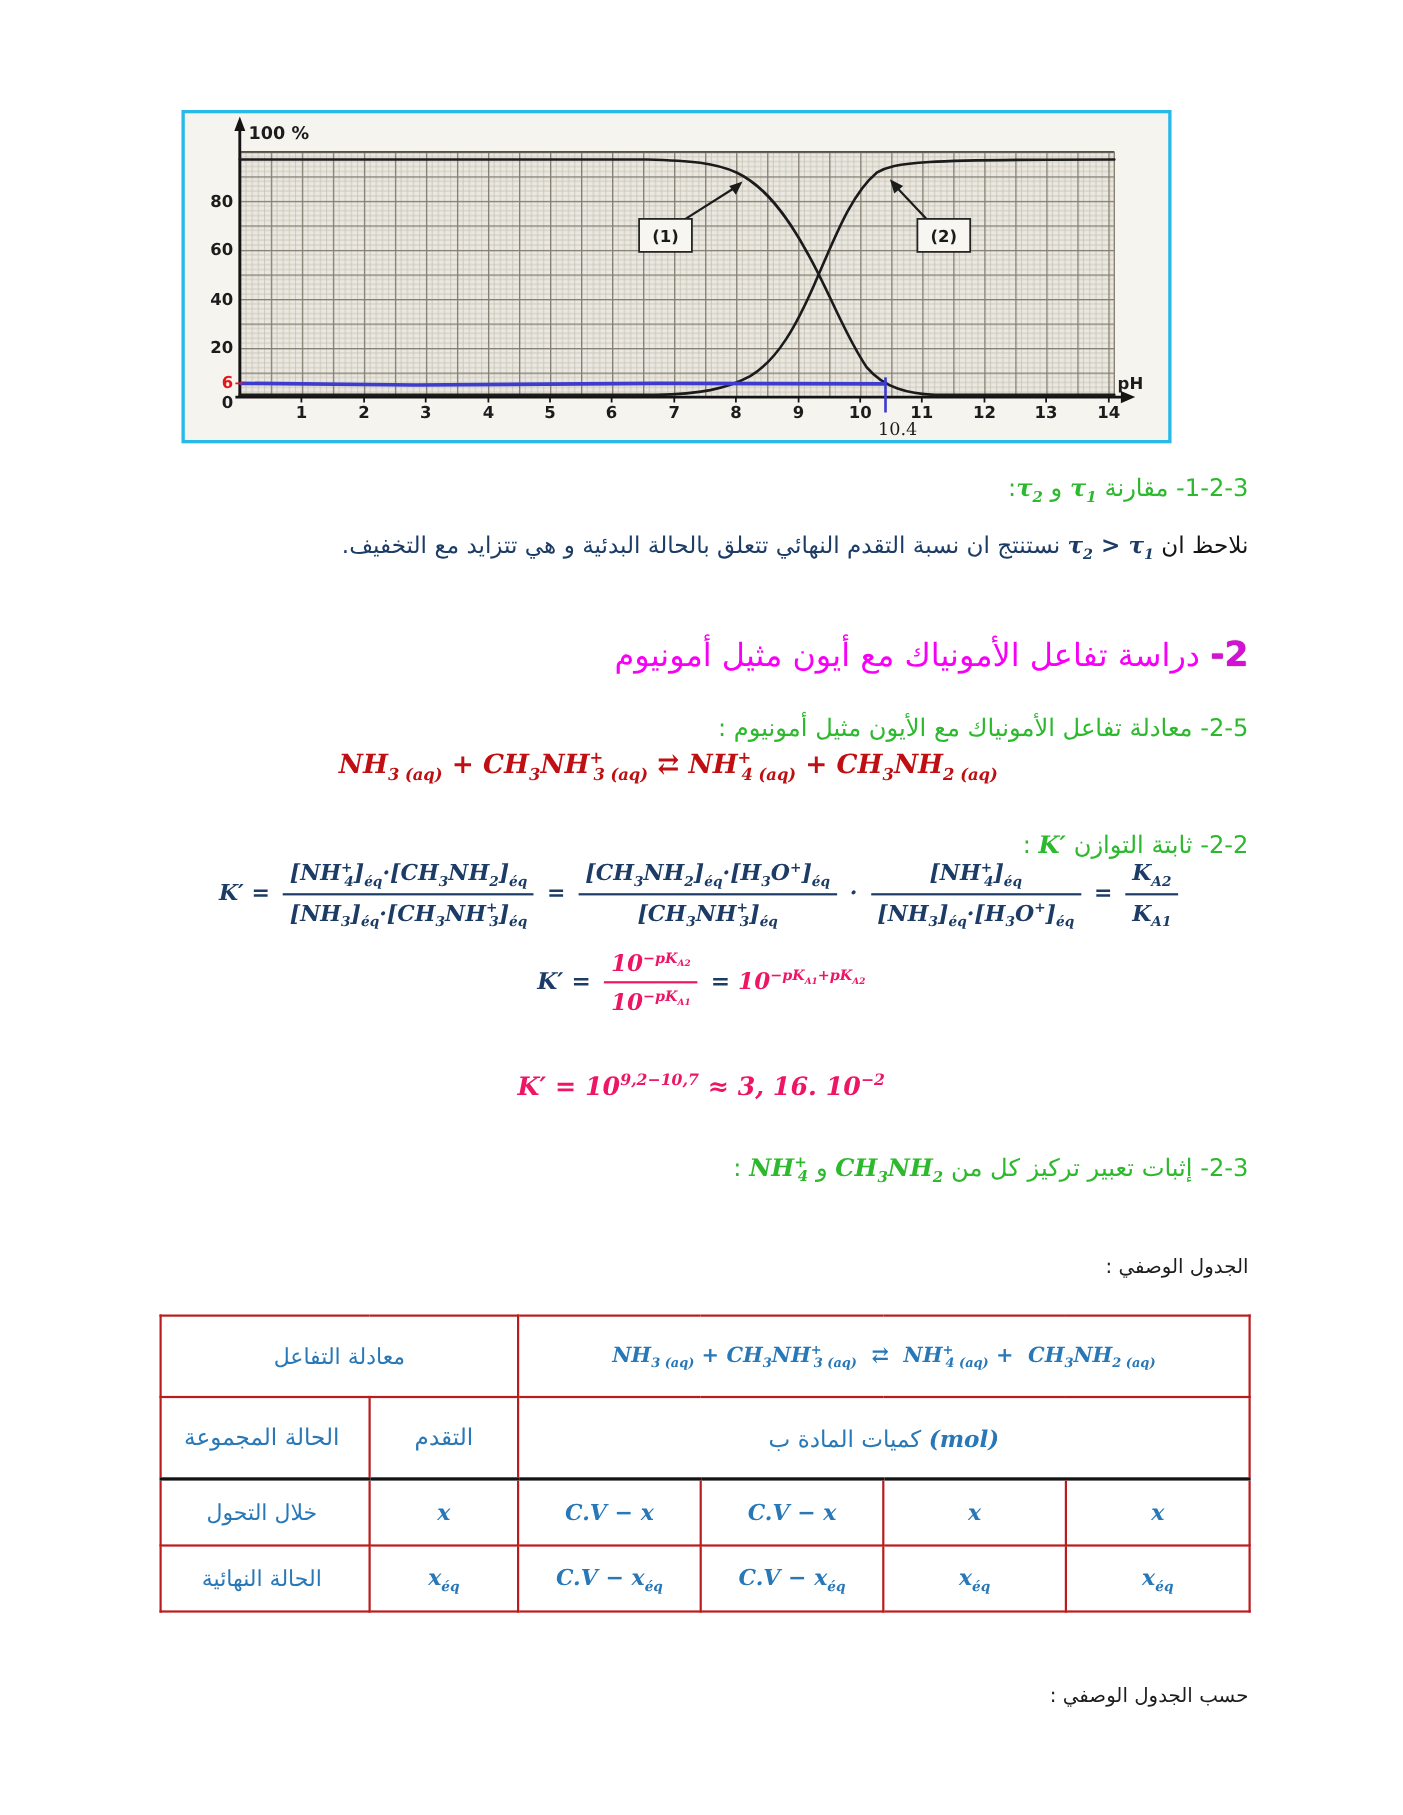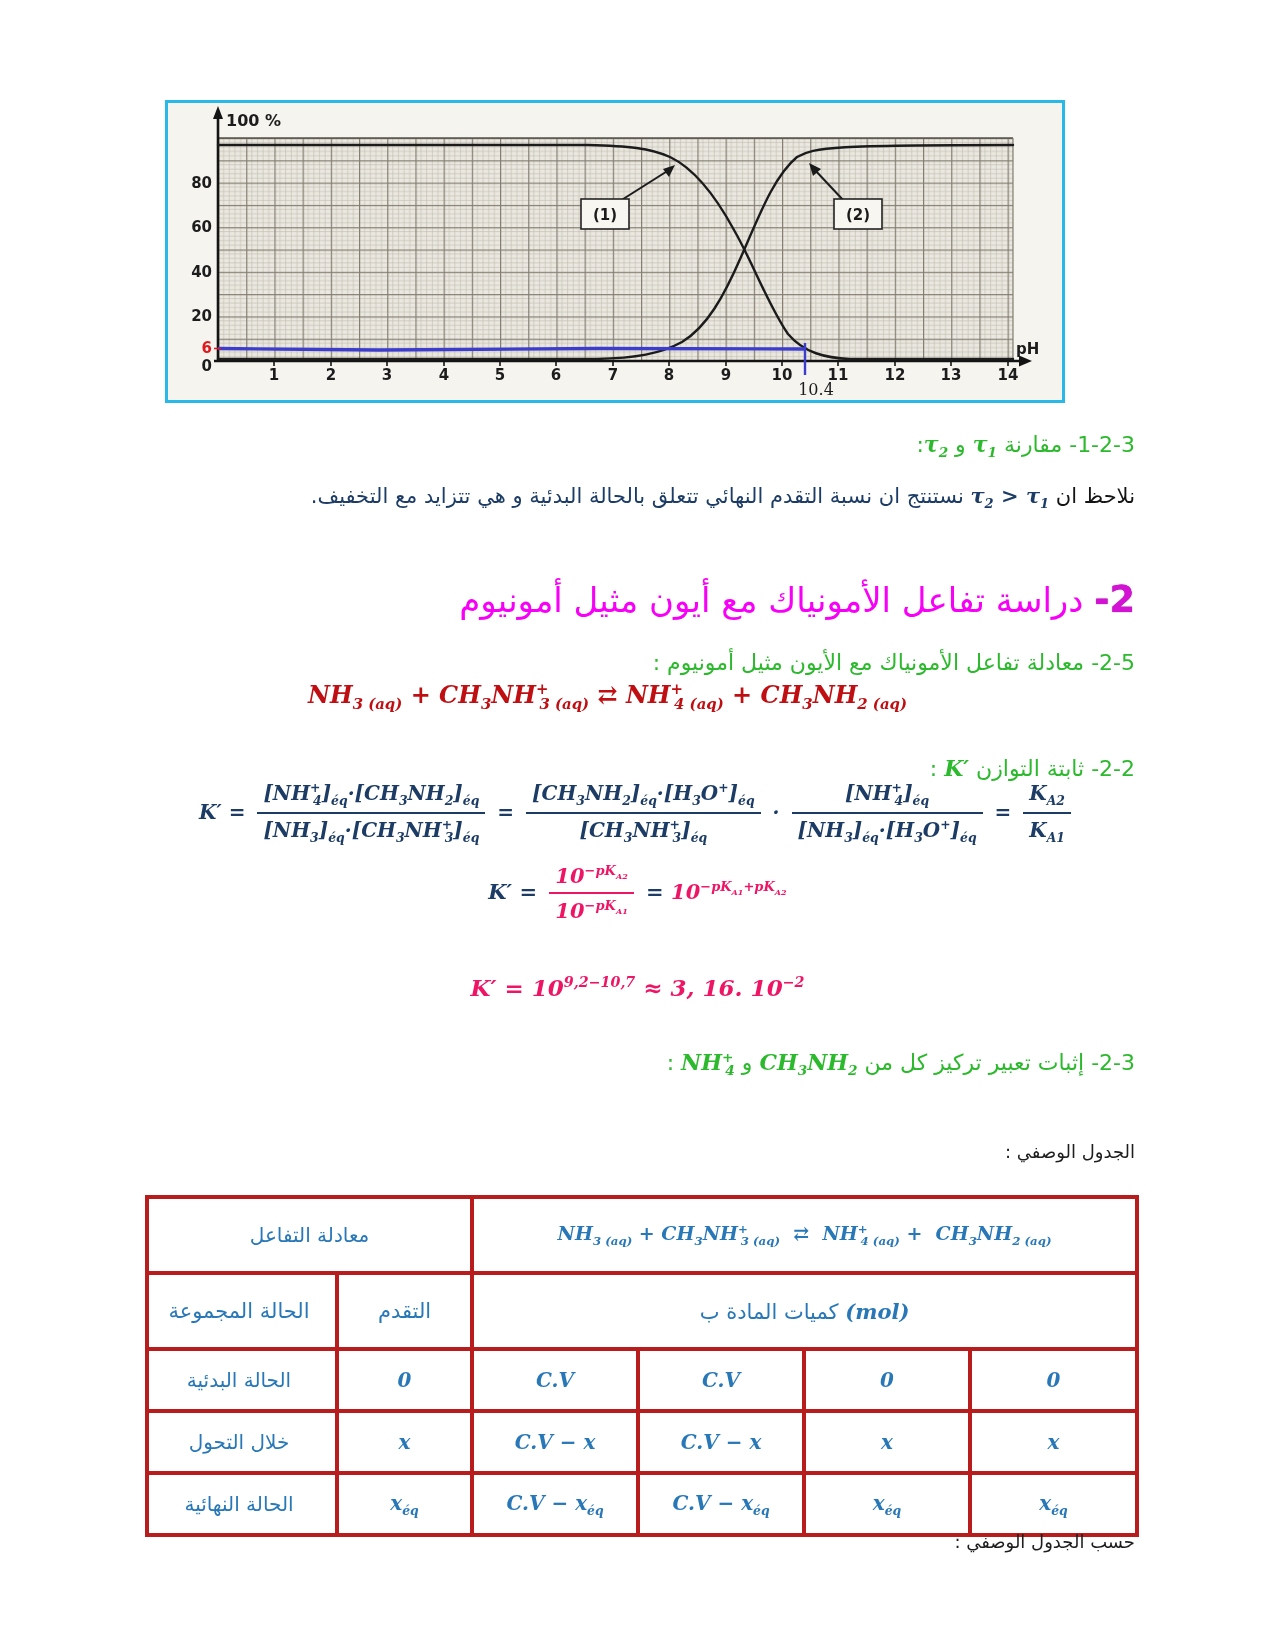--- a/index.html
+++ b/index.html
@@ -15,21 +15,21 @@
     border:3px solid #29b9e8;background:#f6f4ef;
   }
   .figure svg{display:block;}
 
   
   .line{
     position:absolute;left:140px;right:140px;
     direction:rtl;text-align:right;line-height:1.5;
   }
   .h-green{color:#2db92d;font-size:22px;}
-  .h-magenta{color:#f800f8;font-size:34px;}
+  .h-magenta{color:#f800f8;font-size:29px;}
   .body-text{color:#1c3c66;font-size:21px;}
   .black-text{color:#1d1d1d;font-size:18px;}
   .blk{color:#141414;}
   .n2{font-weight:bold;color:#d411d4;text-shadow:0 0 1px #6d006d;font-size:1.08em;}
 
   
   .gm{font-family:"DejaVu Serif",serif;font-weight:bold;font-style:italic;}
   .nvm{font-family:"DejaVu Serif",serif;font-weight:bold;font-style:italic;color:#1c3c66;}
   .eq{
     position:absolute;left:140px;right:140px;direction:ltr;text-align:center;
@@ -44,21 +44,21 @@
   .fr{display:inline-flex;flex-direction:column;vertical-align:middle;margin:0 5px;text-align:center;}
   .fr .nu{border-bottom:2px solid currentColor;padding:0 6px 2px;}
   .fr .de{padding:3px 6px 0;}
 
   
   .dtable{
     position:absolute;left:145px;top:1195px;width:990px;
     border-collapse:collapse;color:#2878b8;table-layout:fixed;
   }
   .dtable td{
-    border:4px solid #b91c1c;text-align:center;vertical-align:middle;
+    border:2px solid #b91c1c;text-align:center;vertical-align:middle;
     font-size:20px;padding:0 4px;overflow:hidden;
   }
   .dtable tr.hr1 td{height:72px;}
   .dtable tr.hr2 td{height:72px;font-size:21px;}
   .dtable tr.dr td{height:58px;}
   .dtable tr.thick td{border-top:3.5px solid #141414;}
   .dtable td.lab{direction:rtl;text-align:center;padding-right:12px;padding-left:6px;}
   .dtable td.math,.ml{font-family:"DejaVu Serif",serif;font-weight:bold;font-style:italic;}
   .dtable td.math{direction:ltr;}
   .dtable td.teq{font-family:"DejaVu Serif",serif;font-weight:bold;font-style:italic;direction:ltr;font-size:19px;}
@@ -193,28 +193,20 @@
     <tbody>
       <tr class="hr1">
         <td colspan="2">معادلة التفاعل</td>
         <td colspan="4" class="teq">NH<sub>3 (aq)</sub> + CH<sub>3</sub>NH<sup>+</sup><sub class="u">3 (aq)</sub> &nbsp;⇄&nbsp; NH<sup>+</sup><sub class="u">4 (aq)</sub> + &nbsp;CH<sub>3</sub>NH<sub>2 (aq)</sub></td>
       </tr>
       <tr class="hr2">
         <td class="lab">الحالة المجموعة</td>
         <td>التقدم</td>
         <td colspan="4">كميات المادة ب <span class="ml" dir="ltr">(mol)</span></td>
       </tr>
-      <tr class="dr">
-        <td class="lab">الحالة البدئية</td>
-        <td class="math">0</td>
-        <td class="math">C.V</td>
-        <td class="math">C.V</td>
-        <td class="math">0</td>
-        <td class="math">0</td>
-      </tr>
       <tr class="dr thick">
         <td class="lab">خلال التحول</td>
         <td class="math">x</td>
         <td class="math">C.V − x</td>
         <td class="math">C.V − x</td>
         <td class="math">x</td>
         <td class="math">x</td>
       </tr>
       <tr class="dr">
         <td class="lab">الحالة النهائية</td>

